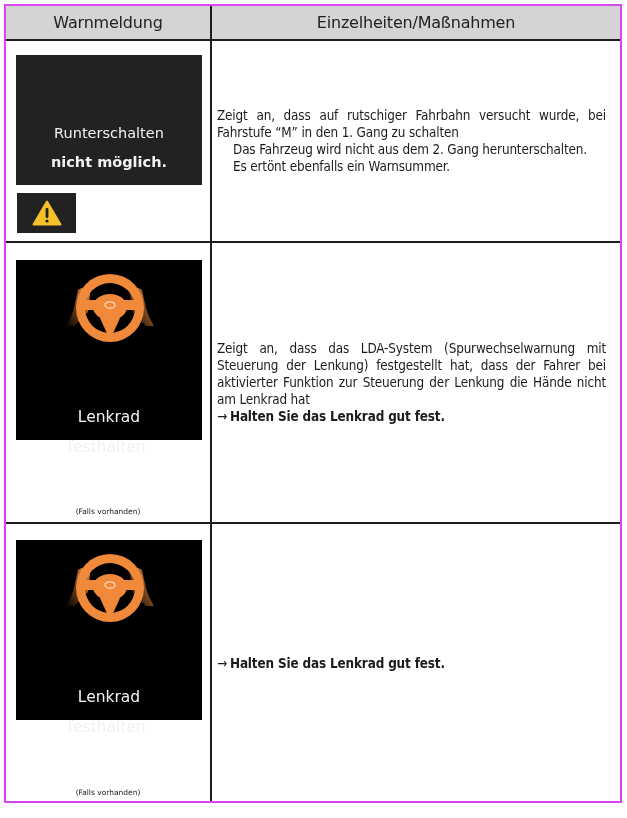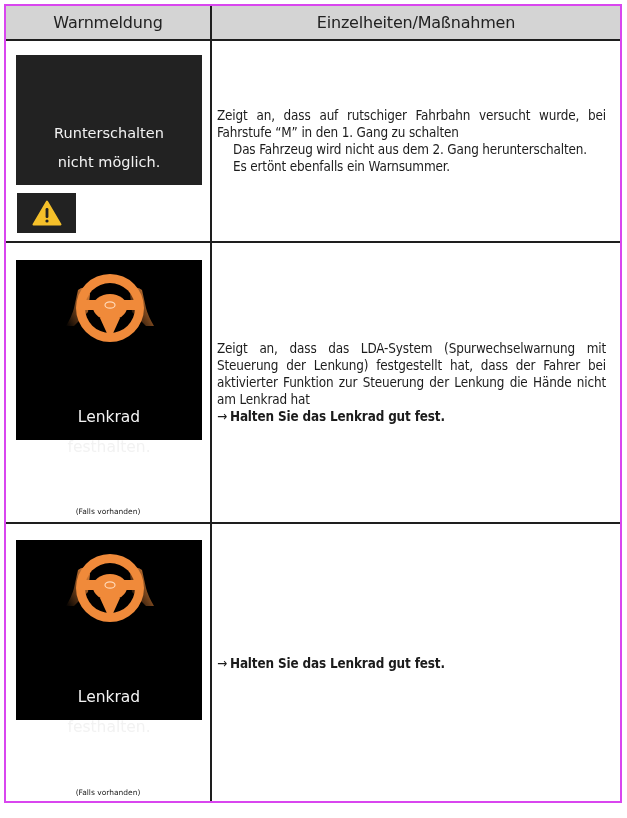--- a/index.html
+++ b/index.html
@@ -25,21 +25,21 @@
             font-family: "DejaVu Sans Condensed", "DejaVu Sans", sans-serif; letter-spacing: -0.15px; color: #1c1c1c; }
     .desc .indent { padding-left: 16px; }
     .desc .action { font-weight: bold; }
     .desc .arrow { font-weight: normal; margin-right: 3px; }
 
     
     .screen1 { position: absolute; left: 10px; top: 14px; width: 186px; height: 130px; background: #222222;
                color: #f2f2f2; text-align: center; font-family: "DejaVu Sans", sans-serif; font-size: 14.5px; }
     .screen1 .t1 { position: absolute; left: 0; right: 0; top: 13px; }
     .screen1 .t2 { position: absolute; left: 0; right: 0; top: 70px; }
-    .screen1 .t3 { position: absolute; left: 0; right: 0; top: 99px; }
+    .screen1 .t3 { position: absolute; left: 0; right: 0; top: 99px; font-weight: bold; }
     .warnbox { position: absolute; left: 11px; top: 152px; width: 59px; height: 40px; background: #222222;
                display: flex; align-items: center; justify-content: center; }
 
     
     .screen2 { position: absolute; left: 10px; width: 186px; height: 180px; background: #000;
                color: #f2f2f2; text-align: center; font-family: "DejaVu Sans", sans-serif; font-size: 15.5px; }
     .screen2 .wheel { position: absolute; left: 44px; top: 8px; width: 100px; height: 80px; }
     .screen2 .l1 { position: absolute; left: 0; right: 0; top: 148px; }
     .screen2 .l2 { position: absolute; left: 0; right: 0; top: 178px; }
     .caption { position: absolute; left: 0; width: 204px; text-align: center; font-size: 7.5px; color: #222;

